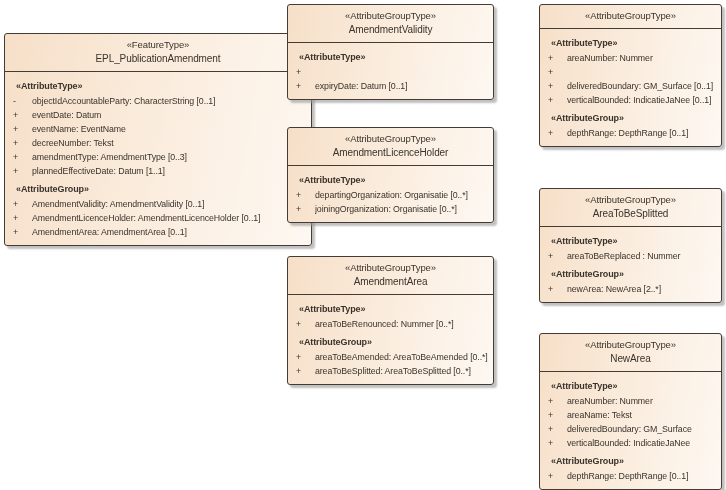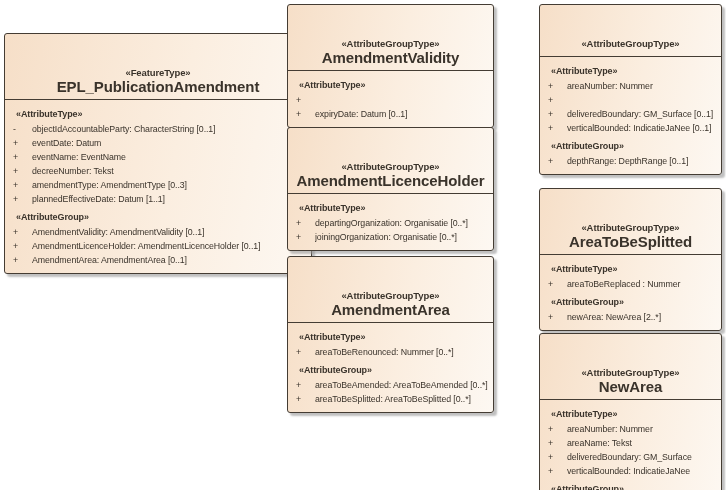--- a/index.html
+++ b/index.html
@@ -25,29 +25,28 @@
     color: #3a332b;
   }
   .uml-header {
     text-align: center;
     padding: 4px 2px 5px 2px;
     border-bottom: 1.2px solid #443c33;
   }
   .uml-stereotype {
     display: block;
     font-size: 9.5px;
-    font-weight: bold;
-    line-height: 14px;
-    letter-spacing: -0.1px;
-    margin-top: 28px;
+    font-weight: normal;
+    line-height: 14px;
+    letter-spacing: -0.1px;
   }
   .uml-name {
     display: block;
-    font-size: 15px;
-    font-weight: bold;
+    font-size: 10px;
+    font-weight: normal;
     line-height: 14px;
     letter-spacing: -0.1px;
   }
   .uml-body {
     padding: 3px 2px 6px 0;
   }
   .comp-label {
     font-size: 9px;
     font-weight: bold;
     line-height: 14px;

